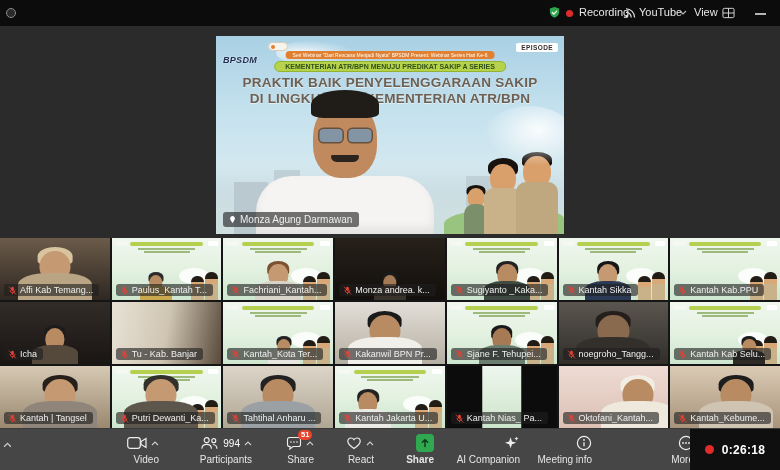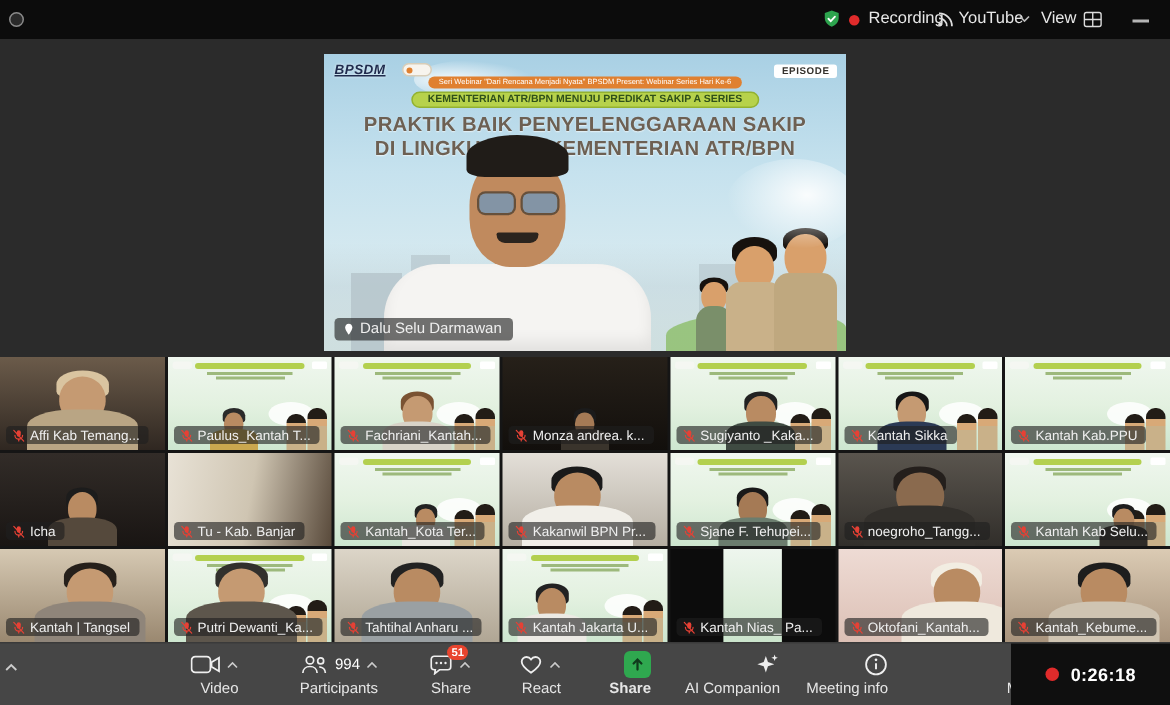--- a/index.html
+++ b/index.html
@@ -30,21 +30,21 @@
   .slide::after { content:""; position:absolute; top:70px; right:-10px; width:90px; height:60px; border-radius:50%;
       background:radial-gradient(ellipse at 60% 40%, rgba(255,255,255,.9), rgba(255,255,255,0) 70%); }
   .city { position:absolute; bottom:0; left:0; right:0; height:72px;
       background:linear-gradient(0deg, rgba(205,222,222,.95) 0%, rgba(185,205,212,.45) 60%, rgba(185,205,212,0) 100%); }
   .bld { position:absolute; bottom:0; background:#b3c2c8; opacity:.75; }
   .bld.b1 { left:18px; width:34px; height:52px; }
   .bld.b2 { left:58px; width:26px; height:64px; opacity:.6; }
   .bld.b3 { left:250px; width:40px; height:58px; opacity:.55; }
   .hill { position:absolute; bottom:0; right:0; width:120px; height:26px; border-radius:60% 40% 0 0; background:#8fbf6e; opacity:.85; }
 
-  .logo-bpsdm { position:absolute; top:5px; left:7px; font-size:9px; font-weight:800; font-style:italic; color:#1f2b4d; letter-spacing:.3px; text-shadow:0 0 2px rgba(255,255,255,.8);text-decoration:underline; }
+  .logo-bpsdm { position:absolute; top:19px; left:7px; font-size:9px; font-weight:800; font-style:italic; color:#1f2b4d; letter-spacing:.3px; text-shadow:0 0 2px rgba(255,255,255,.8); }
   .logo-partner { position:absolute; top:6px; left:52px; width:20px; height:9px; border-radius:5px; background:#f7f4ee; border:1px solid #d8cdb8; }
   .logo-partner::before { content:""; position:absolute; left:2px; top:2px; width:4px; height:4px; border-radius:50%; background:#e08030; }
   .ep-badge { position:absolute; top:7px; right:6px; background:#fff; color:#35322d; font-size:6.5px; font-weight:800; padding:1px 5px; border-radius:2px; letter-spacing:.4px; }
 
   .banner-orange { position:absolute; top:15px; left:50%; transform:translateX(-50%); background:#e08030; color:#fff;
       font-size:5px; padding:1px 7px; border-radius:5px; white-space:nowrap; max-width:64%; overflow:hidden; }
   .banner-green { position:absolute; top:25px; left:50%; transform:translateX(-50%); background:#b7d24b; color:#30511a;
       font-size:7px; font-weight:700; padding:1px 10px; border-radius:7px; white-space:nowrap; border:1px solid #93b230; }
   .slide-title { position:absolute; top:39px; width:100%; text-align:center; font-size:13.5px; line-height:1.18; font-weight:800;
       color:#6d6053; letter-spacing:.2px; text-shadow:0 1px 1px rgba(255,255,255,.65); }
@@ -109,21 +109,21 @@
   
   .toolbar { position:relative; height:42px; background:#464646; border-top:1px solid #3a3a3a; color:#e8e8e8; }
   .tbtn { position:absolute; top:0; height:100%; display:flex; flex-direction:column; align-items:flex-end; padding-top:5px; gap:2px; cursor:default; }
   .iconrow { display:flex; align-items:center; gap:4px; height:18px; position:relative; }
   .tlabel { font-size:10px; color:#e6e6e6; white-space:nowrap; }
   .caret { display:block; }
   .left-caret { position:absolute; left:3px; top:13px; }
   .share-box { width:18px; height:18px; border-radius:4px; background:#2fa84f; display:flex; align-items:center; justify-content:center; }
   .chat-badge { position:absolute; top:-4px; left:12px; background:#e8442e; color:#fff; font-size:7.5px; font-weight:700; border-radius:7px; padding:0 3px; line-height:10px; }
   .count { font-size:10px; color:#fff; }
-  .timerbox { position:absolute; right:0; top:0; width:106px; height:100%; background:#0f0f0f; display:flex; align-items:center; justify-content:center; gap:8px; }
+  .timerbox { position:absolute; right:0; top:0; width:90px; height:100%; background:#0f0f0f; display:flex; align-items:center; justify-content:center; gap:8px; }
   .timer-dot { width:9px; height:9px; border-radius:50%; background:#e02b2b; }
   .timer-text { font-size:12px; color:#fff; font-weight:600; letter-spacing:.3px; }
 </style>
 </head>
 <body>
 
 <div class="topbar">
   <span class="app-dot"></span>
   <svg class="tb-shield" viewBox="0 0 14 14" width="13" height="13">
     <path d="M7 1l5 1.8v3.4c0 3-2 5.3-5 6.5-3-1.2-5-3.5-5-6.5V2.8z" fill="#2da44e"></path>
@@ -194,21 +194,21 @@
         <span class="sh-shirt"></span>
         <span class="sh-head"></span>
       <span class="sh-hair"></span>
         <span class="sh-glasses"></span>
         <span class="sh-mustache"></span>
     </div>
     <div class="name-pill">
       <svg viewBox="0 0 12 12" width="9" height="9">
           <path d="M6 1.2c1.8 0 3.2 1.4 3.2 3.2C9.2 6.8 6 10.8 6 10.8S2.8 6.8 2.8 4.4C2.8 2.6 4.2 1.2 6 1.2z" fill="#fff"></path>
         </svg>
-      <span>Dalu Selu Darmawan</span>
+      <span>Monza Agung Darmawan</span>
     </div>
   </div>
 
   <div class="tiles" id="tiles">
       <div class="tile v-room" style="background: linear-gradient(rgb(107, 91, 74), rgb(47, 39, 33));">
 
     <div class="person lg" style="--x: 50%; --hair: #d9c4a0; --skin: #c59a72; --shirt: #b9a584;">
       <i class="p-hair"></i>
           <i class="p-face"></i>
           <i class="p-body"></i>

